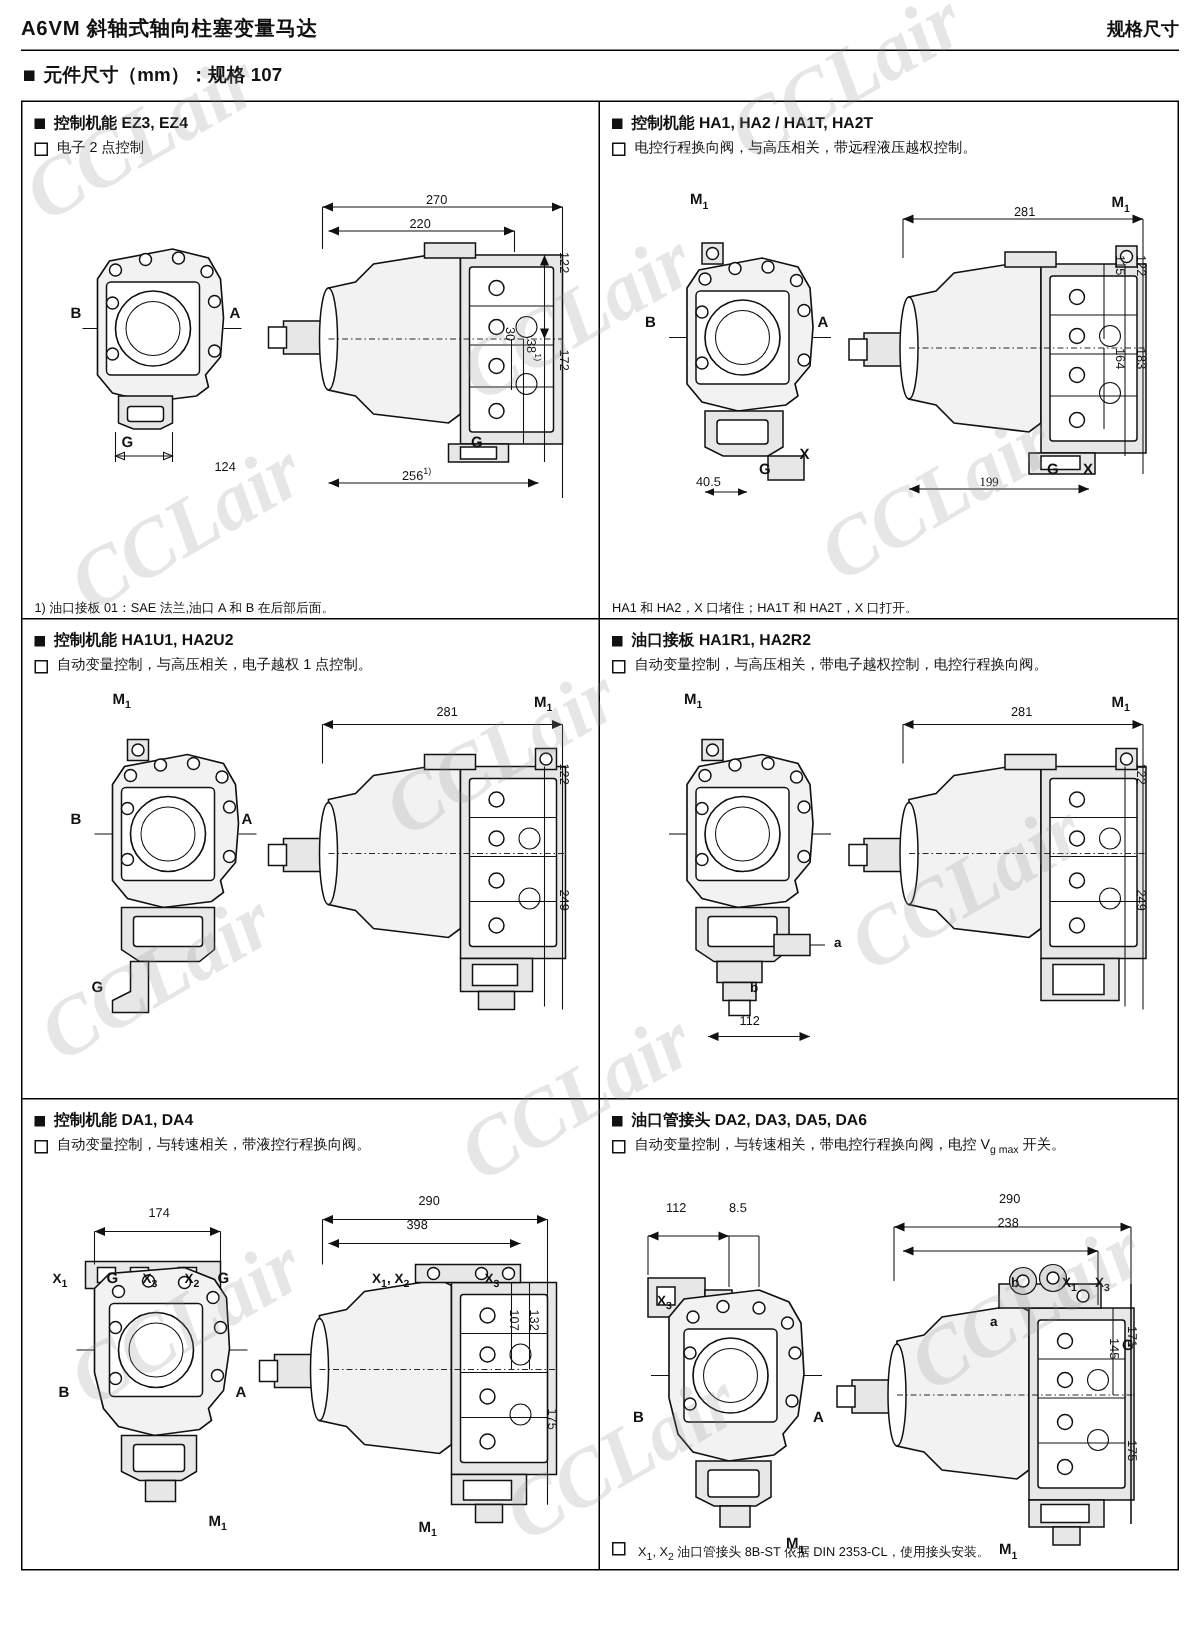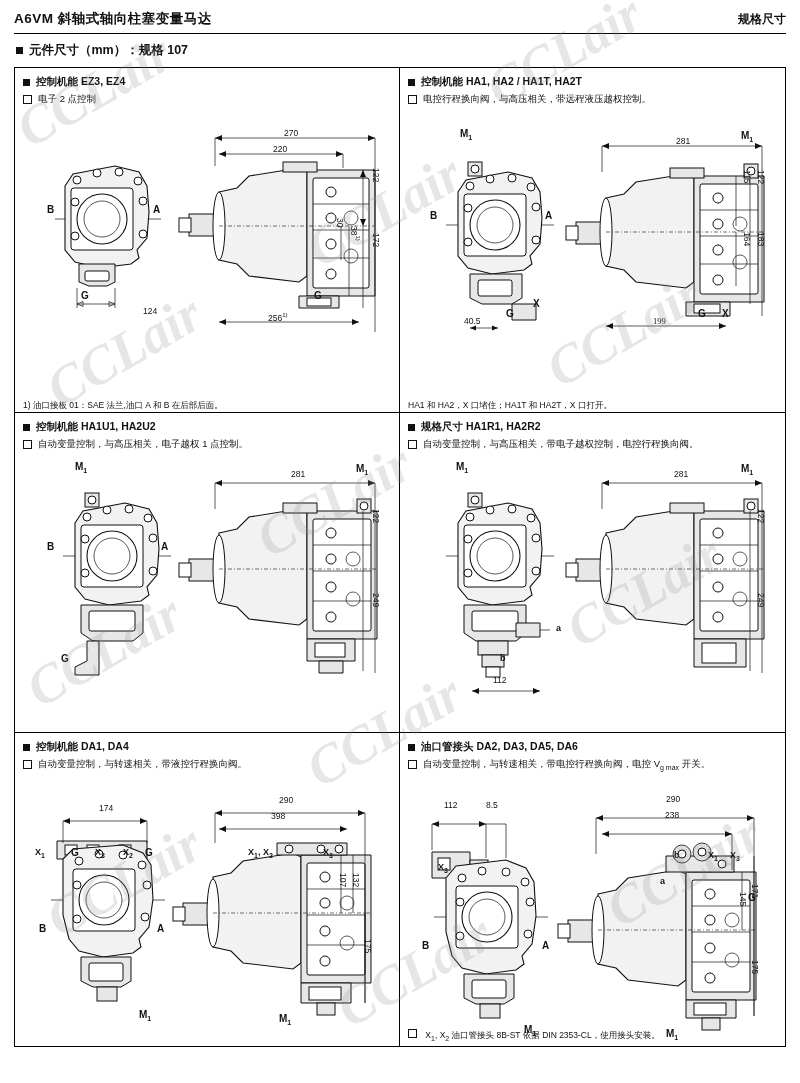--- a/index.html
+++ b/index.html
@@ -378,21 +378,21 @@
         <span class="lbl" style="left:24px;top:88px;">B</span>
         <span class="lbl" style="left:38px;top:200px;">G</span>
         <span class="lbl" style="left:52px;top:8px;">M<sub style="font-size:7px;">1</sub></span>
         <span class="lbl" style="left:333px;top:10px;">M<sub style="font-size:7px;">1</sub></span>
       </div>
     </div>
 
     <div class="cell last-col">
       <h4>
         <span class="sq"></span>
-        <span>规格尺寸 HA1R1, HA2R2</span>
+        <span>油口接板 HA1R1, HA2R2</span>
       </h4>
       <div class="desc">
         <span class="sq-open"></span>
         <span>自动变量控制，与高压相关，带电子越权控制，电控行程换向阀。</span>
       </div>
 
       <div class="drawing">
         <svg width="380" height="250" viewBox="0 0 380 250" style="position:absolute;left:-2px;top:22px;">
 
           <g transform="translate(6,0)">

